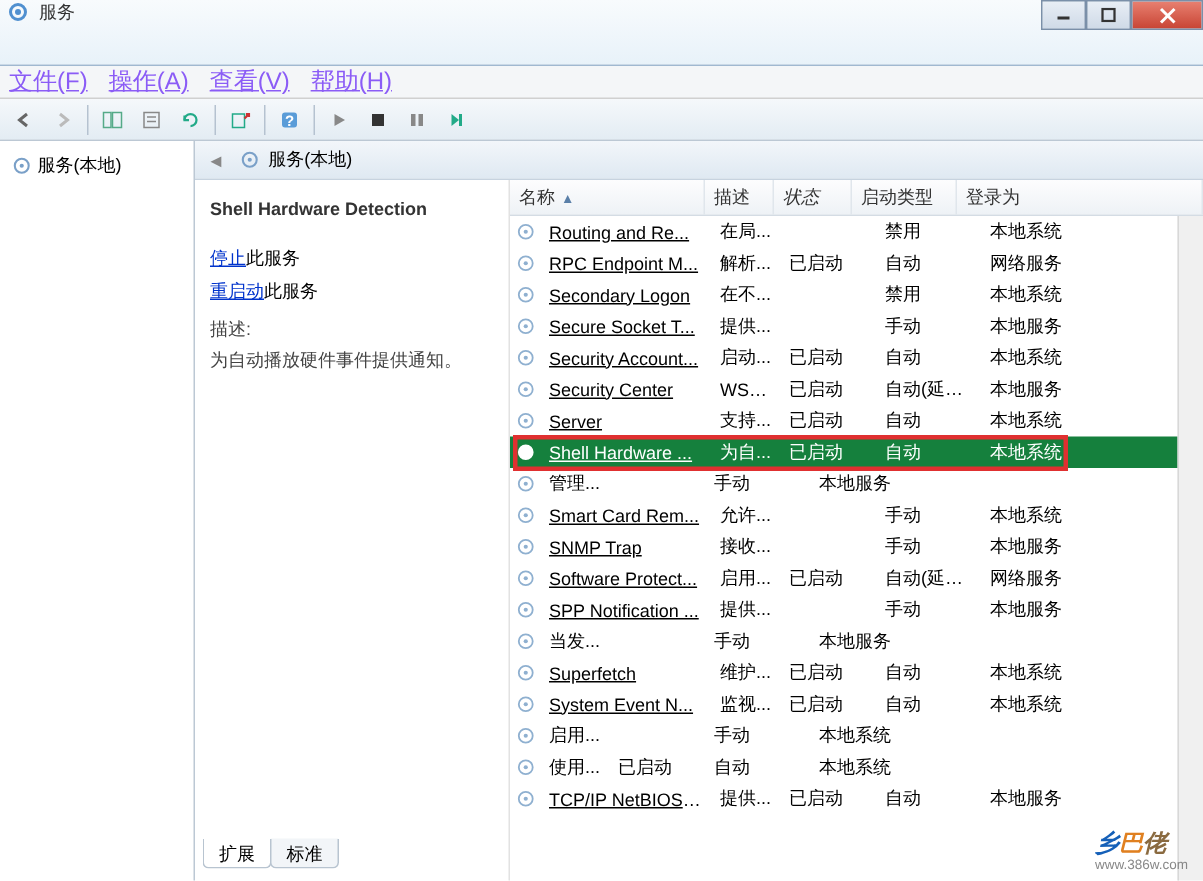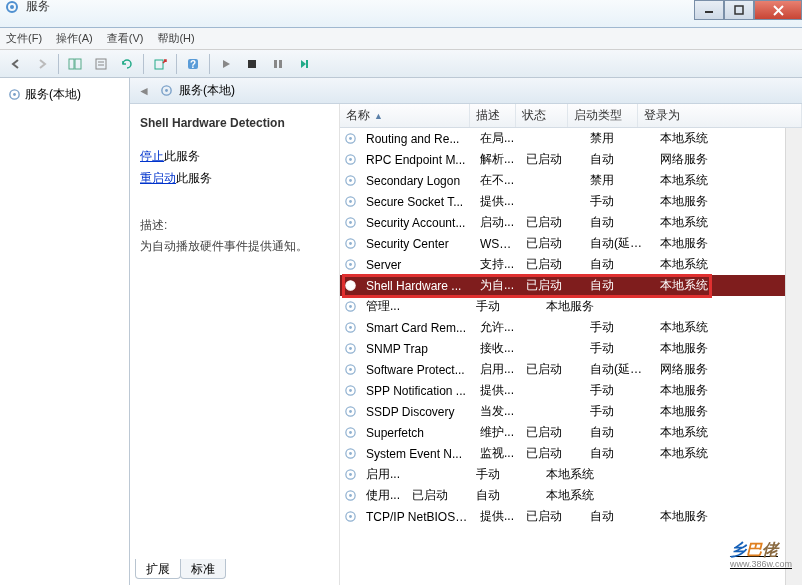--- a/index.html
+++ b/index.html
@@ -1,85 +1,85 @@
 <!DOCTYPE html>
 <html><head>
 <meta charset="utf-8">
 <style>
 * { box-sizing: border-box; margin: 0; padding: 0; }
 body { font-family: "Microsoft YaHei", "Segoe UI", Tahoma, sans-serif; font-size: 12px; background: #fff; width: 802px; height: 587px; overflow: hidden; position: relative; }
 
 
-.titlebar { height: 28px; background: linear-gradient(to bottom, #f8fbfd, #e8f2f9); border-bottom: 1px solid #a0b8d0; display: flex; align-items: flex-end; padding: 12px 4px; position: relative; }
+.titlebar { height: 44px; background: linear-gradient(to bottom, #f8fbfd, #e8f2f9); border-bottom: 1px solid #a0b8d0; display: flex; align-items: flex-start; padding: 0 4px; position: relative; }
 .titlebar .icon { width: 16px; height: 16px; margin-right: 6px; display: flex; align-items: center; justify-content: center; color: #4a90d9; }
 .titlebar .title-text { font-size: 12px; color: #333; }
 .window-controls { position: absolute; right: 0; top: 0; display: flex; height: 20px; }
 .win-btn { width: 30px; height: 20px; display: flex; align-items: center; justify-content: center; border: 1px solid #7a8fa8; background: linear-gradient(to bottom, #e8eef5, #cfdae7); }
 .win-btn.close { background: linear-gradient(to bottom, #e88070, #c84535); width: 48px; color: #fff; }
 .win-btn svg { display: block; }
 
 
 .menubar { height: 22px; background: #f4f6f8; border-bottom: 1px solid #d0d0d0; display: flex; align-items: center; padding: 0 6px; gap: 14px; }
-.menubar span { font-size: 11px; color: #404040; cursor: default; }
+.menubar span { font-size: 16px; color: #8b5cf6; cursor: default; text-decoration: underline; }
 
 
 .toolbar { height: 28px; background: linear-gradient(to bottom, #f5f8fb, #e3ecf3); border-bottom: 1px solid #bcc8d4; display: flex; align-items: center; padding: 0 4px; gap: 2px; }
 .tool-btn { width: 24px; height: 22px; display: flex; align-items: center; justify-content: center; border: 1px solid transparent; border-radius: 2px; }
 .tool-sep { width: 1px; height: 20px; background: #b5c2d0; margin: 0 2px; }
 
 
 .main { display: flex; height: calc(587px - 30px - 22px - 28px); }
 .left-tree { width: 130px; background: #fff; border-right: 1px solid #bcc8d4; padding: 6px 4px; }
 .tree-item { display: flex; align-items: center; gap: 4px; padding: 2px 4px; }
 
 .right-pane { flex: 1; display: flex; flex-direction: column; background: #fff; position: relative; }
 .right-header { height: 26px; background: linear-gradient(to bottom, #f2f6fa, #dfe9f2); border-bottom: 1px solid #c7d3df; display: flex; align-items: center; padding: 0 8px; gap: 6px; }
 .right-header .back-arrow { color: #888; margin-right: 4px; }
 
 .right-body { flex: 1; display: flex; overflow: hidden; }
 .detail-pane { width: 210px; padding: 12px 10px; border-right: 1px solid #e2e2e2; }
 .detail-title { font-weight: bold; font-size: 12px; color: #333; margin-bottom: 16px; }
-.detail-links { margin-bottom: 28px; line-height: 1.8; }
+.detail-links { margin-bottom: 6px; line-height: 1.8; }
 .detail-links a { color: #0033cc; text-decoration: underline; cursor: pointer; }
 .detail-label { color: #444; }
 .detail-desc { color: #444; margin-top: 4px; }
 
 .list-pane { flex: 1; display: flex; flex-direction: column; overflow: hidden; }
 .list-header { display: flex; height: 24px; background: linear-gradient(to bottom, #fdfdfe, #eef2f6); border-bottom: 1px solid #d4dce4; position: relative; }
 .list-header .col { padding: 4px 6px; border-right: 1px solid #e0e6ec; font-size: 12px; color: #333; display: flex; align-items: center; gap: 4px; }
 .col-name { width: 130px; }
 .col-desc { width: 46px; }
-.col-status { width: 52px; }
+.col-status { width: 52px; font-style: italic; }
 .col-startup { width: 70px; }
 .col-logon { flex: 1; }
 .sort-arrow { font-size: 9px; color: #5a7fa8; }
 
 .list-body { flex: 1; overflow-y: auto; position: relative; }
 .list-row { display: flex; height: 21px; align-items: center; padding-left: 4px; }
 .list-row .cell { padding: 2px 6px; white-space: nowrap; overflow: hidden; text-overflow: ellipsis; font-size: 12px; }
 .list-row .gear-cell { width: 16px; display: flex; align-items: center; }
-.list-row .c-name { width: 114px; }
+.list-row .c-name { width: 114px; text-decoration: underline; }
 .list-row .c-desc { width: 46px; }
 .list-row .c-status { width: 52px; }
 .list-row .c-startup { width: 70px; margin-left: 12px; }
 .list-row .c-logon { flex: 1; }
-.list-row.selected { background: #7f1d1d; color: #fff; }
+.list-row.selected { background: #15803d; color: #fff; }
 .list-row.selected .gear-cell svg circle { fill: #fff; }
 
 .highlight-box { position: absolute; border: 3px solid #e03030; pointer-events: none; z-index: 10; }
 
 .scrollbar-v { position: absolute; right: 0; top: 24px; bottom: 0; width: 17px; background: #f0f0f0; border-left: 1px solid #d8d8d8; }
 
 
 .bottom-tabs { position: absolute; bottom: 8px; left: 135px; display: flex; height: 20px; }
 .bottom-tab { padding: 2px 10px; border: 1px solid #b8c4d0; background: #f2f5f8; font-size: 12px; border-top: none; border-radius: 0 0 4px 4px; margin-right: -1px; }
 .bottom-tab.active { background: #fff; }
 
 
-.watermark { position: absolute; bottom: 18px; right: 10px; font-size: 16px; font-style: italic; font-weight: bold; text-decoration: underline; }
+.watermark { position: absolute; bottom: 6px; right: 10px; font-size: 16px; font-style: italic; font-weight: bold; }
 .watermark .w1 { color: #1560b8; }
 .watermark .w2 { color: #e08020; }
 .watermark .w3 { color: #8a6a40; }
 .watermark .sub { font-size: 9px; color: #888; display: block; text-align: right; font-weight: normal; font-style: normal; margin-top: -2px; }
 
 
 .gear-svg { width: 13px; height: 13px; }
 </style>
 </head>
 <body>
@@ -402,21 +402,20 @@
               <span class="cell c-startup">手动</span>
               <span class="cell c-logon">本地服务</span>
             </div>
             <div class="list-row">
               <span class="gear-cell">
                 <svg class="gear-svg" viewBox="0 0 14 14">
                   <circle cx="7" cy="7" r="5" fill="none" stroke="#8fb0d0" stroke-width="1.3"></circle>
                   <circle cx="7" cy="7" r="1.5" fill="#8fb0d0"></circle>
                 </svg>
               </span>
-              <span class="cell c-name">SSDP Discovery</span>
               <span class="cell c-desc">当发...</span>
               <span class="cell c-status"></span>
               <span class="cell c-startup">手动</span>
               <span class="cell c-logon">本地服务</span>
             </div>
             <div class="list-row">
               <span class="gear-cell">
                 <svg class="gear-svg" viewBox="0 0 14 14">
                   <circle cx="7" cy="7" r="5" fill="none" stroke="#8fb0d0" stroke-width="1.3"></circle>
                   <circle cx="7" cy="7" r="1.5" fill="#8fb0d0"></circle>

